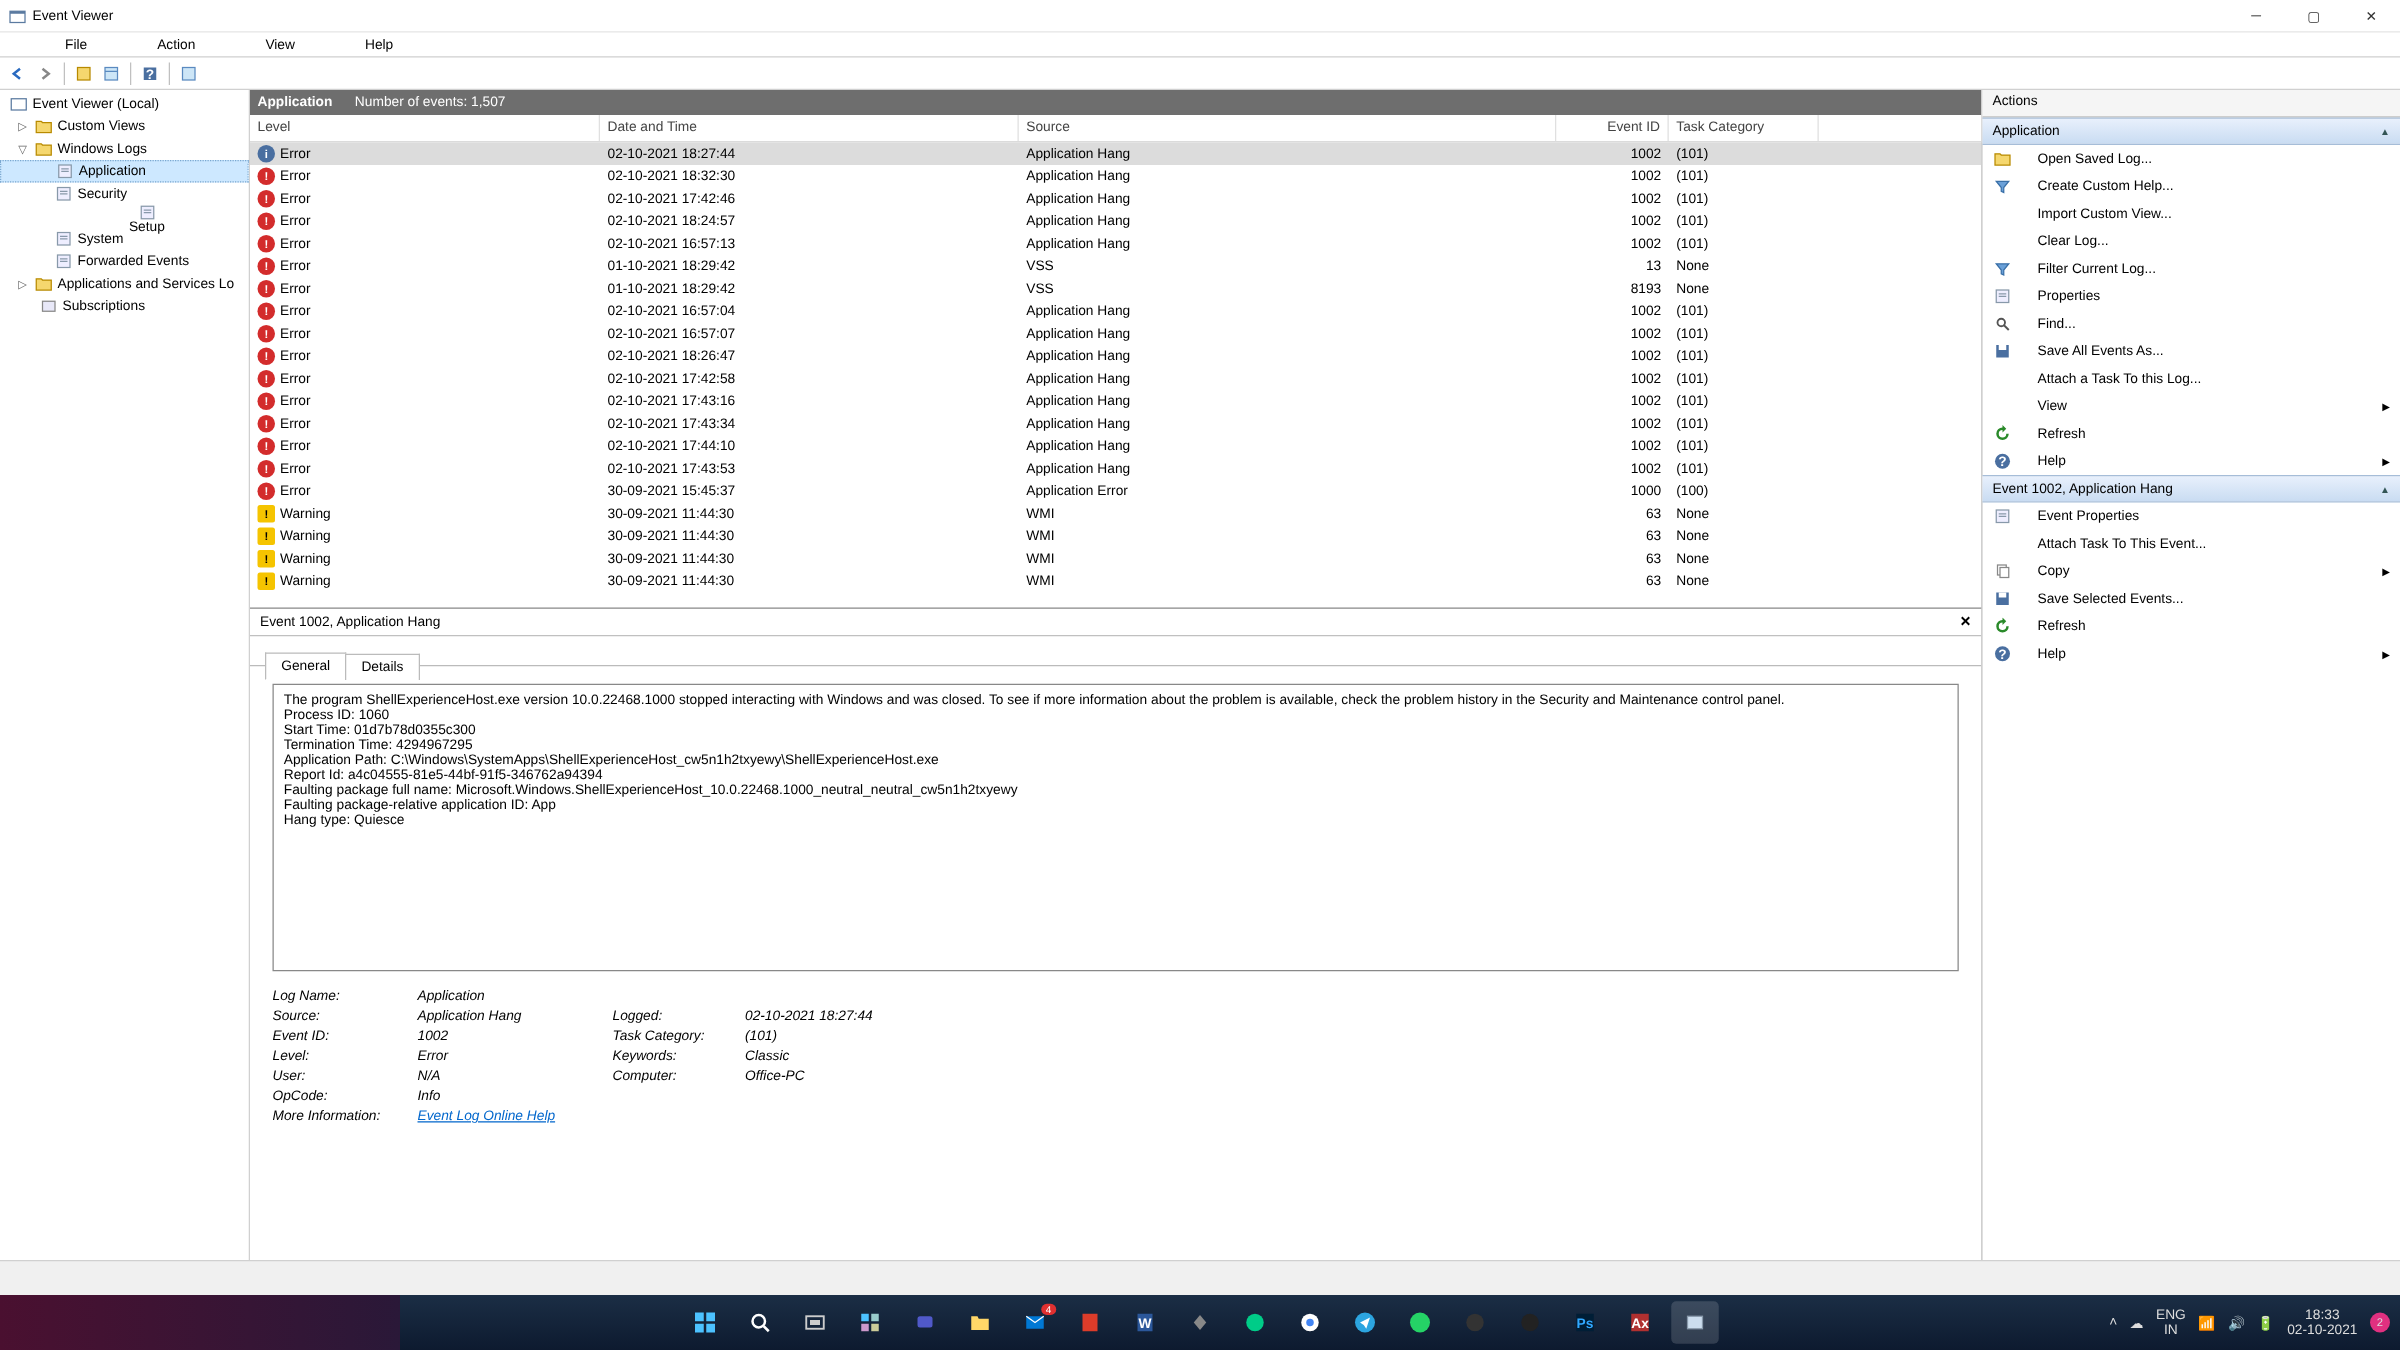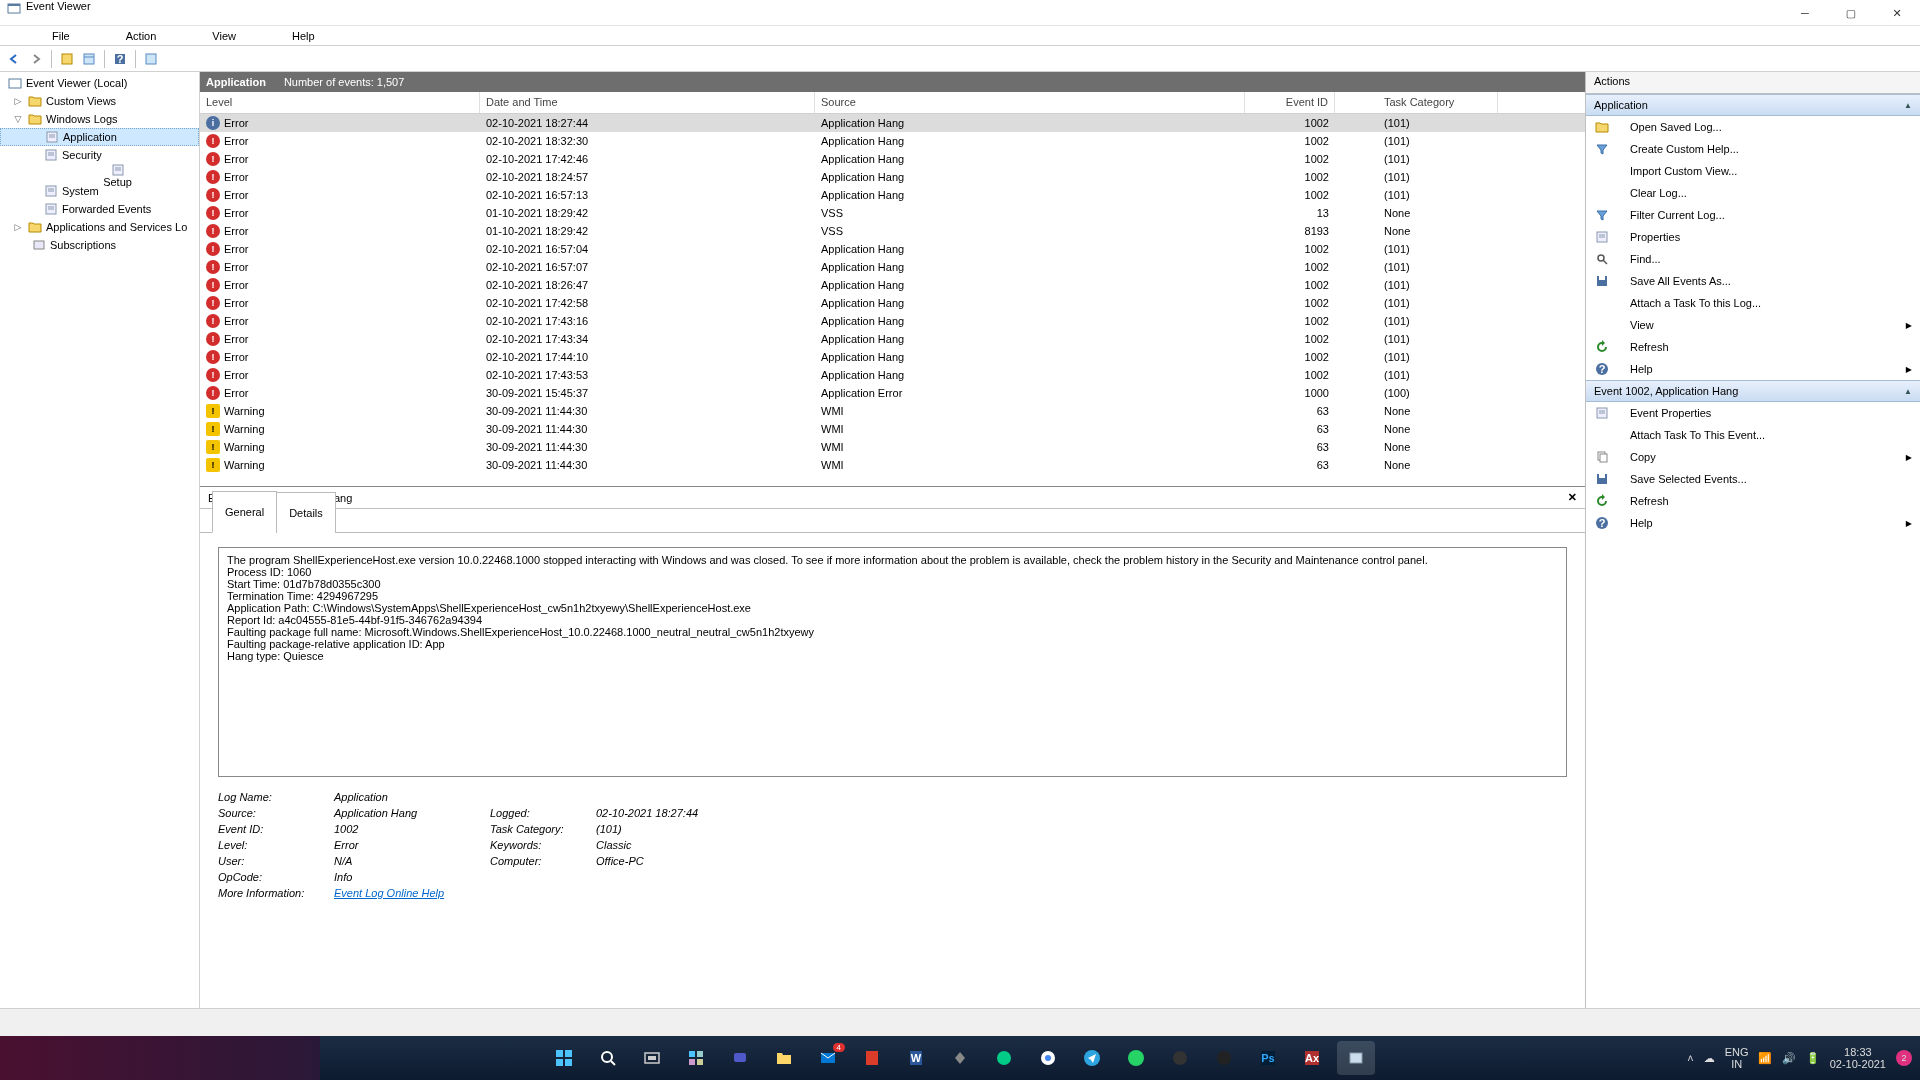--- a/index.html
+++ b/index.html
@@ -1,18 +1,18 @@
 <!DOCTYPE html>
 <html><head>
 <meta charset="utf-8">
 <style>
 * { margin:0; padding:0; box-sizing:border-box; font-family:"Segoe UI",Tahoma,sans-serif; font-size:11px; }
 html,body { width:1920px; height:1080px; overflow:hidden; background:#fff; }
 .window { width:100%; height:100%; display:flex; flex-direction:column; }
-.titlebar { height:26px; background:#fff; display:flex; padding:0 6px; border-bottom:1px solid #e5e5e5; }
+.titlebar { height:26px; background:#fff; display:flex; align-items:center; padding:0 6px; border-bottom:1px solid #e5e5e5; }
 .titlebar .icon { width:16px; height:16px; margin-right:4px; display:flex; align-items:center; justify-content:center; }
 .titlebar .title { flex:1; }
 .wincontrols { position:absolute; right:0; top:0; display:flex; }
 .wincontrols div { width:46px; height:26px; display:flex; align-items:center; justify-content:center; color:#333; }
 .menubar { height:20px; display:flex; align-items:center; padding:0 4px; border-bottom:1px solid #d0d0d0; }
 .menubar span { padding:2px 8px; cursor:default;margin-left:40px; }
 .toolbar { height:26px; display:flex; align-items:center; padding:0 4px; border-bottom:1px solid #d0d0d0; gap:2px; }
 .toolbar .tbtn { width:20px; height:20px; display:flex; align-items:center; justify-content:center; border:1px solid transparent; }
 .toolbar .sep { width:1px; height:18px; background:#c0c0c0; margin:0 3px; }
 .body { flex:1; display:flex; min-height:0; }
@@ -20,36 +20,36 @@
 .tree-row { display:flex; align-items:center; height:18px; padding:0 4px; white-space:nowrap; cursor:default; }
 .tree-row.sel { background:#cde8ff; border:1px dotted #7aa7d0; }
 .tw { width:12px; text-align:center; color:#666; font-size:9px; }
 .ticon { width:16px; height:16px; margin:0 3px; display:flex; align-items:center; justify-content:center; }
 .center { flex:1; display:flex; flex-direction:column; min-width:0; }
 .hdr-grey { height:20px; background:#6e6e6e; color:#fff; display:flex; align-items:center; padding:0 6px; gap:18px; }
 .hdr-grey b { font-weight:600; }
 .grid { flex:0 0 395px; position:relative; border-bottom:1px solid #888; display:flex; flex-direction:column; }
 .grid-head { display:flex; height:22px; background:#fff; border-bottom:1px solid #d0d0d0; flex:none; }
 .gh { border-right:1px solid #e0e0e0; padding:4px 6px; color:#444; position:relative; }
-.col-level{width:280px;} .col-date{width:335px;} .col-src{width:430px;} .col-eid{width:90px;text-align:right;} .col-tc{width:120px;margin-left:43px;}
+.col-level{width:280px;} .col-date{width:335px;} .col-src{width:430px;} .col-eid{width:90px;text-align:right;} .col-tc{width:120px;}
 .grid-body { flex:1; overflow-y:scroll; overflow-x:hidden; }
 .grow { display:flex; height:18px; align-items:center; }
 .grow.sel { background:#dcdcdc; }
 .gcell { padding:1px 6px; overflow:hidden; white-space:nowrap; text-overflow:ellipsis; }
 .gcell.lvl { display:flex; align-items:center; gap:4px; }
 .li { width:14px; height:14px; border-radius:50%; display:flex; align-items:center; justify-content:center; font-size:9px; color:#fff; font-weight:bold; }
 .li.err{background:#d32c2c;} .li.warn{background:#f5c400;border-radius:2px;} .li.info{background:#4a6fa0;}
 .li.warn::after{content:"!";color:#000;font-weight:bold;}
 .li.err::after{content:"!";}
 .li.info::after{content:"i";}
 .detail { flex:1; display:flex; flex-direction:column; min-height:0; }
 .detail-title { height:22px; background:#fff; display:flex; align-items:center; padding:0 8px; border-bottom:1px solid #c0c0c0; }
 .detail-title .close { margin-left:auto; font-family:Arial; font-size:11px; font-weight:bold; cursor:default; }
 .tabs { height:24px; display:flex; align-items:flex-end; padding:0 12px; border-bottom:1px solid #bbb; }
-.tab { padding:14px 12px; border:1px solid #bbb; border-bottom:none; background:#fff; position:relative; top:1px; margin-right:-1px; cursor:default; }
+.tab { padding:4px 12px; border:1px solid #bbb; border-bottom:none; background:#fff; position:relative; top:12px; margin-right:-1px; cursor:default; }
 .tab.active { background:#fff; border-bottom:1px solid #fff; }
 .detail-body { flex:1; overflow:auto; padding:14px 18px; }
 .msgbox { border:1px solid #888; padding:6px 8px; min-height:230px; margin-bottom:14px; }
 .props { display:grid; grid-template-columns:110px 150px 100px 200px; row-gap:4px; column-gap:6px;font-style:italic; }
 .props .k{color:#000;} .props a{color:#0066cc; text-decoration:underline;}
 .actions { width:335px; border-left:1px solid #c0c0c0; display:flex; flex-direction:column; background:#fff; }
 .actions-title { height:22px; border-bottom:1px solid #c0c0c0; padding:3px 8px; font-weight:400; background:#f5f5f5; }
 .section-hd { height:22px; background:linear-gradient(#e8f0fc,#c9dcf2); border-top:1px solid #a6bdd8; border-bottom:1px solid #a6bdd8; padding:3px 8px; display:flex; align-items:center; }
 .section-hd .arw { margin-left:auto; font-size:8px; color:#355; }
 .act { height:22px; display:flex; align-items:center; padding:0 8px; gap:20px; cursor:default; }

